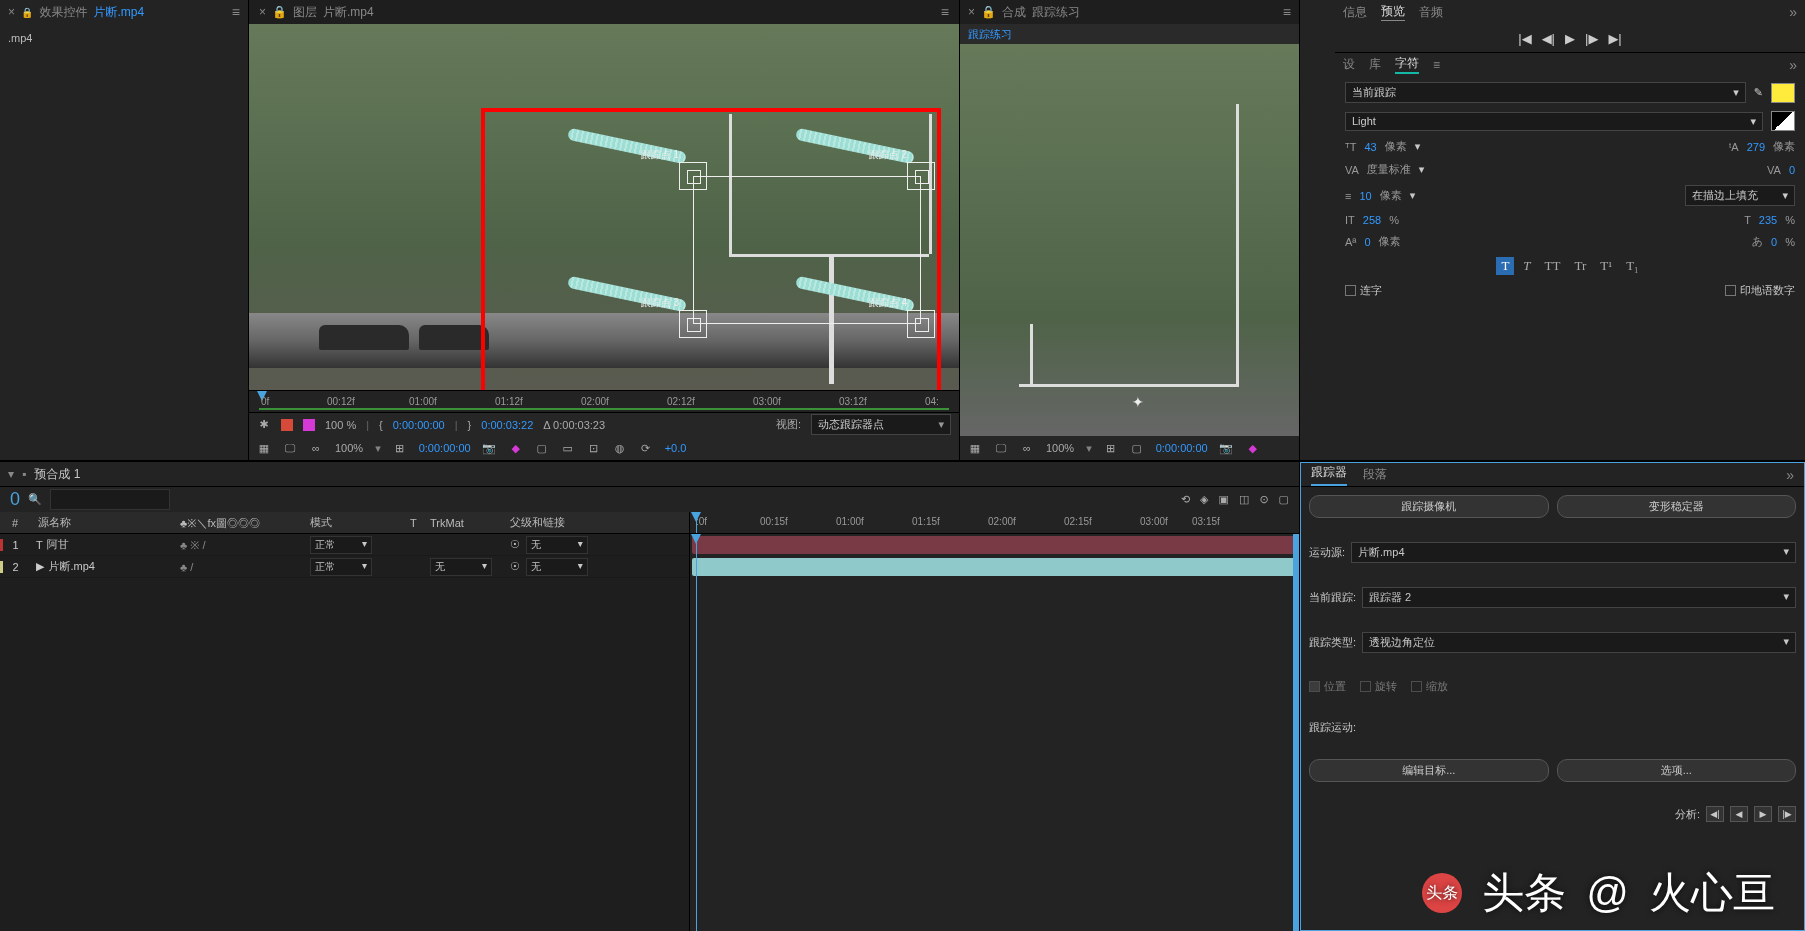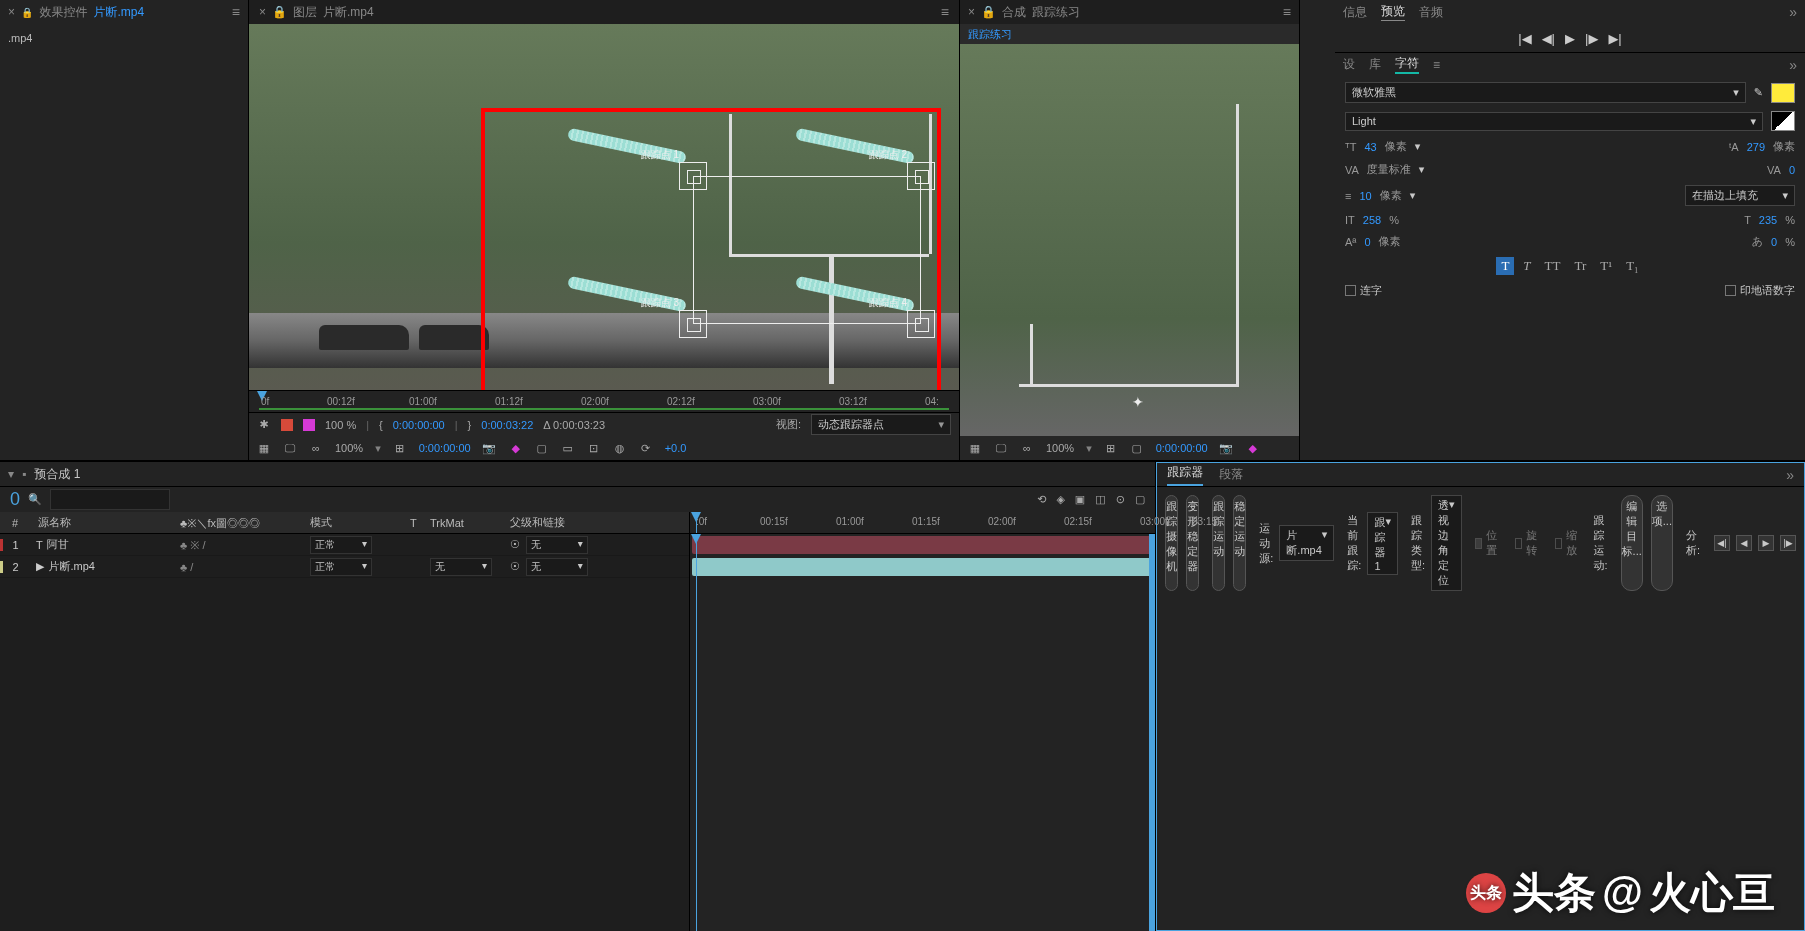--- a/index.html
+++ b/index.html
@@ -100,30 +100,30 @@
 .tl-playhead::before { content: ''; position: absolute; top: 0; left: -5px; border-left: 5px solid transparent; border-right: 5px solid transparent; border-top: 10px solid #4aa3df; }
 .tl-tracks { flex: 1; position: relative; background: #232323; }
 .clip { position: absolute; height: 18px; border-radius: 2px; top: 2px; }
 .clip1 { background: #7a3a45; left: 2px; right: 2px; }
 .clip2 { background: #8fc9c9; left: 2px; right: 2px; top: 24px; }
 .tl-end { position: absolute; right: 0; top: 0; bottom: 0; width: 6px; background: #4aa3df; }
 
 .tracker-panel { flex: 1; display: flex; flex-direction: column; background: #232323; border: 1px solid #4aa3df; }
 .tk-tabs { height: 24px; display: flex; align-items: center; padding: 0 10px; gap: 16px; color: #888; font-size: 12px; border-bottom: 1px solid #000; }
 .tk-tabs .active { color: #ddd; border-bottom: 2px solid #4aa3df; padding-bottom: 3px; }
-.tk-body { padding: 8px; display: flex; gap: 13px; }
+.tk-body { padding: 8px; display: flex; flex-direction: column; gap: 24px; }
 .tk-btn-row { display: flex; gap: 8px; }
 .tk-btn { flex: 1; background: #333; border: 1px solid #555; border-radius: 10px; padding: 3px 0; text-align: center; font-size: 11px; color: #ccc; }
 .tk-row { display: flex; align-items: center; gap: 6px; font-size: 11px; }
 .tk-sel { flex: 1; background: #1a1a1a; border: 1px solid #444; padding: 2px 6px; display: flex; justify-content: space-between; }
 .tk-chk-row { display: flex; gap: 14px; padding: 2px 0; }
 .tk-analysis { display: flex; align-items: center; justify-content: flex-end; gap: 6px; }
 .tk-abtn { width: 18px; height: 16px; background: #333; border: 1px solid #555; display: flex; align-items: center; justify-content: center; font-size: 9px; }
 
-.watermark { position: absolute; right: 30px; bottom: 10px; color: #fff; font-size: 42px; font-weight: bold; display: flex; align-items: center; gap: 6px; text-shadow: 0 0 6px rgba(0,0,0,.8); }
+.watermark { position: absolute; right: 30px; bottom: 10px; color: #fff; font-size: 42px; font-weight: normal; display: flex; align-items: center; gap: 20px; text-shadow: 0 0 6px rgba(0,0,0,.8); }
 .watermark-circle { width: 40px; height: 40px; border-radius: 50%; background: #d44; display: flex; align-items: center; justify-content: center; font-size: 16px; color: #fff; }
 .pipe { color: #666; }
 .more-icon { margin-left: auto; font-size: 14px; }
 </style>
 </head>
 <body>
 
 <div class="top-area">
 
   <div class="left-panel">
@@ -291,21 +291,21 @@
       <span>设</span>
       <span>库</span>
       <span class="active" style="border-bottom:2px solid #14b8a6">字符</span>
       <span>≡</span>
       <span class="more-icon">»</span>
     </div>
 
     <div class="char-panel">
       <div class="char-row">
         <div class="char-sel">
-            <span>微软雅黑</span>
+            <span>当前跟踪</span>
             <span>▾</span>
           </div>
         <span>✎</span>
         <div class="color-sw"></div>
       </div>
       <div class="char-row">
         <div class="char-sel">
             <span>Light</span>
             <span>▾</span>
           </div>
@@ -486,35 +486,31 @@
     <div class="tk-tabs">
       <span class="active">跟踪器</span>
       <span>段落</span>
       <span class="more-icon">»</span>
     </div>
     <div class="tk-body">
       <div class="tk-btn-row">
         <div class="tk-btn">跟踪摄像机</div>
         <div class="tk-btn">变形稳定器</div>
       </div>
-      <div class="tk-btn-row">
-        <div class="tk-btn">跟踪运动</div>
-        <div class="tk-btn">稳定运动</div>
-      </div>
       <div class="tk-row">
         <span>运动源:</span>
         <div class="tk-sel">
             <span>片断.mp4</span>
             <span>▾</span>
           </div>
       </div>
       <div class="tk-row">
         <span>当前跟踪:</span>
         <div class="tk-sel">
-            <span>跟踪器 1</span>
+            <span>跟踪器 2</span>
             <span>▾</span>
           </div>
       </div>
       <div class="tk-row">
         <span>跟踪类型:</span>
         <div class="tk-sel">
             <span>透视边角定位</span>
             <span>▾</span>
           </div>
       </div>

